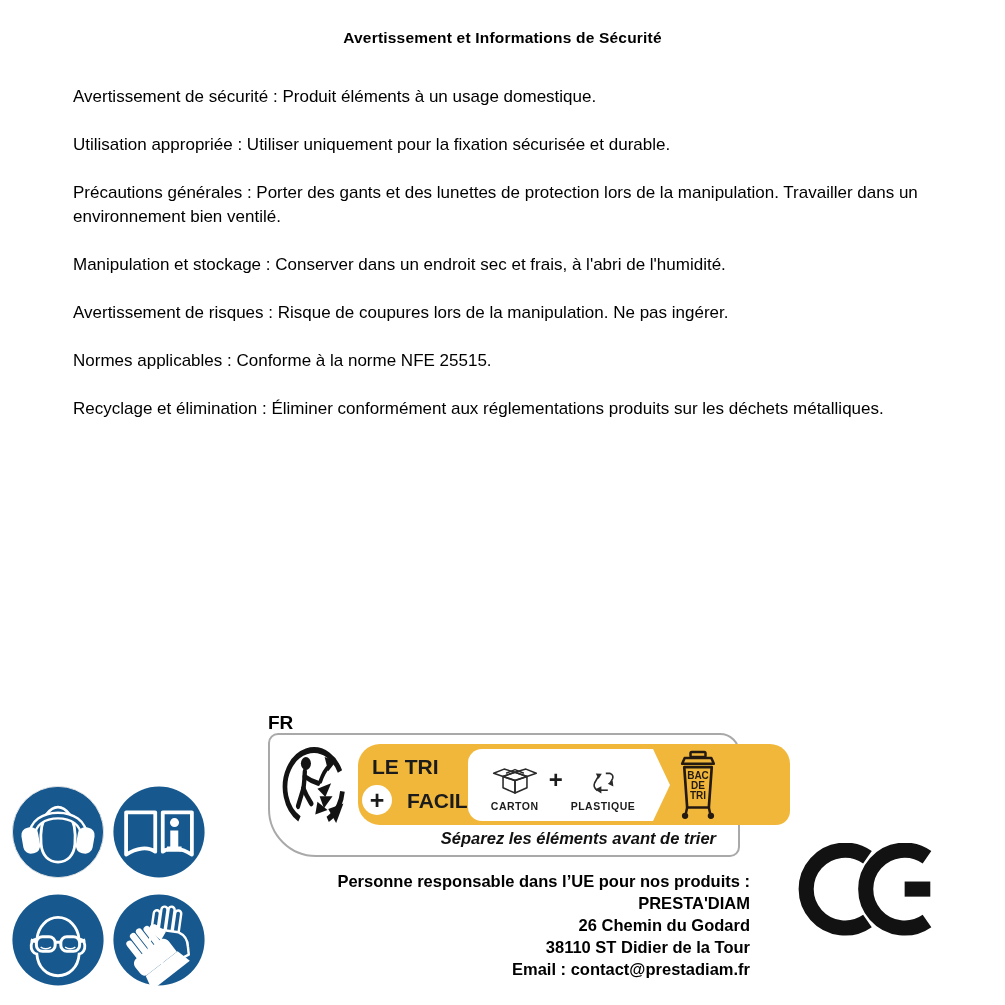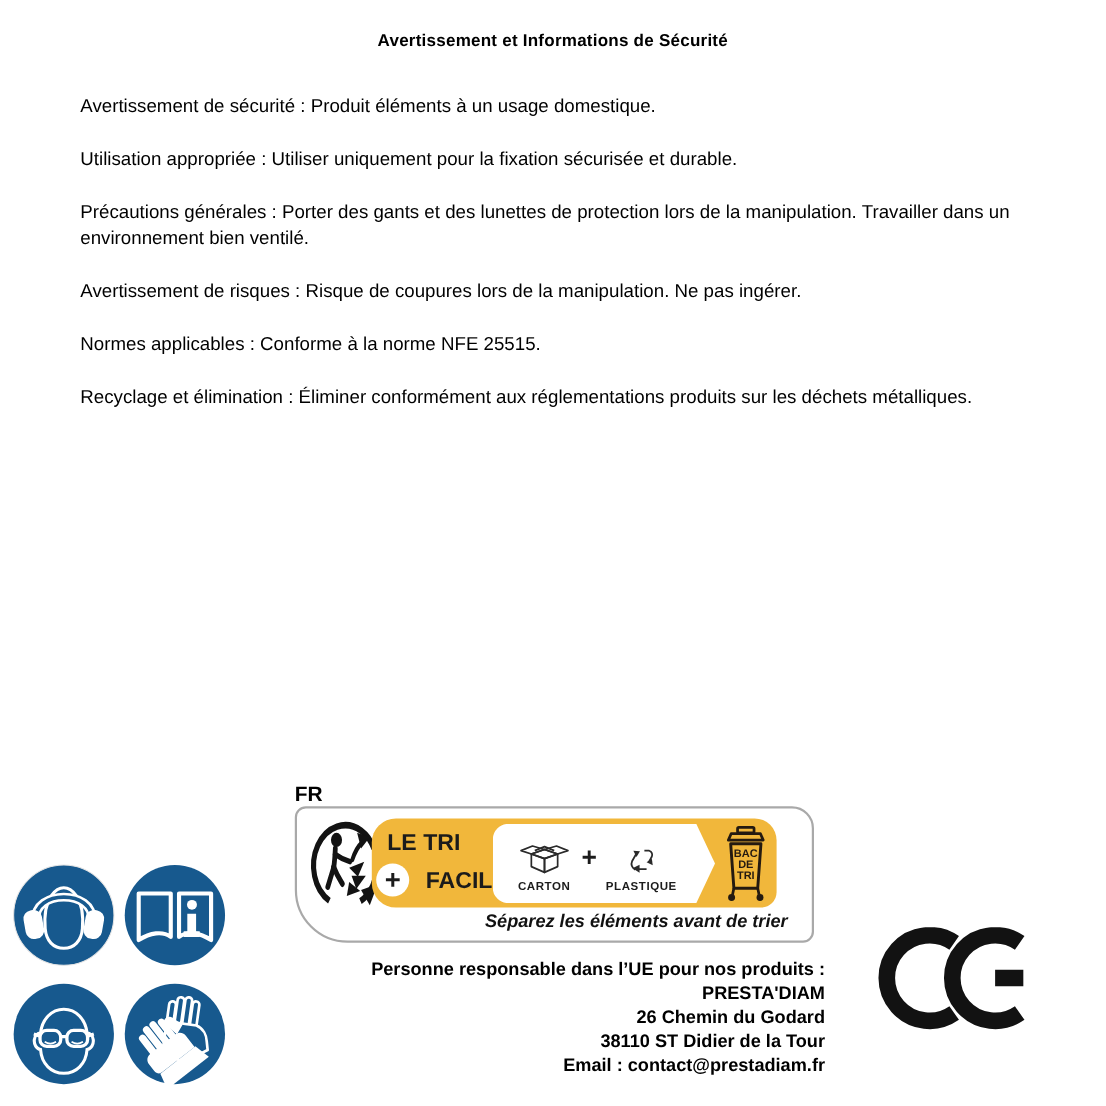--- a/index.html
+++ b/index.html
@@ -13,21 +13,21 @@
   .body-text p{margin:0 0 24px 0;}
 
   
   .m-icon{position:absolute;width:94px;height:94px;}
 
   
   .fr-code{position:absolute;left:268px;top:712px;font-size:19px;font-weight:bold;}
   .info-box{position:absolute;left:268px;top:733px;width:472px;height:124px;background:#fff;
             border:2px solid #a9a9a9;border-radius:10px 20px 10px 48px;box-sizing:border-box;}
   .triman{position:absolute;left:10px;top:6px;}
-  .banner{position:absolute;left:68px;top:9px;width:368px;height:81px;background:var(--yellow);
+  .banner{position:absolute;left:88px;top:9px;width:432px;height:81px;background:var(--yellow);
           border-radius:22px 20px 14px 22px;}
   .seg-headline{position:absolute;left:0;top:0;width:110px;height:81px;}
   .headline-l1{position:absolute;left:14px;top:11px;font-size:21px;font-weight:800;color:#1b1b1b;}
   .plus-circle{position:absolute;left:4px;top:41px;width:30px;height:30px;border-radius:50%;
                background:#fff;display:flex;align-items:center;justify-content:center;
                font-size:25px;font-weight:900;color:#1b1b1b;line-height:1;}
   .headline-l2{position:absolute;left:37px;top:45px;font-size:21px;font-weight:800;color:#1b1b1b;margin-left:12px;}
   .white-strip{position:absolute;left:110px;top:5px;width:202px;height:72px;background:#fff;
                border-radius:14px;
                clip-path:polygon(0 0,calc(100% - 17px) 0,100% 50%,calc(100% - 17px) 100%,0 100%);
@@ -50,20 +50,21 @@
 <body>
 
 <div class="canvas" style="--yellow:#F1B73B;">
 
   <div class="page-title">Avertissement et Informations de Sécurité</div>
 
   <div class="body-text">
     <p>Avertissement de sécurité : Produit éléments à un usage domestique.</p>
     <p>Utilisation appropriée : Utiliser uniquement pour la fixation sécurisée et durable.</p>
     <p>Précautions générales : Porter des gants et des lunettes de protection lors de la manipulation. Travailler dans un environnement bien ventilé.</p>
+    <p>Manipulation et stockage : Conserver dans un endroit sec et frais, à l'abri de l'humidité.</p>
     <p>Avertissement de risques : Risque de coupures lors de la manipulation. Ne pas ingérer.</p>
     <p>Normes applicables : Conforme à la norme NFE 25515.</p>
     <p>Recyclage et élimination : Éliminer conformément aux réglementations produits sur les déchets métalliques.</p>
   </div>
 
   <svg class="m-icon" style="left:11px;top:785px;" viewBox="0 0 100 100">
     <circle cx="50" cy="50" r="48.5" fill="#17598E" stroke="#E4E4E4" stroke-width="1"></circle>
     <path d="M50,82 C40,82 33,75 32,63 C31,50 33,38 38,31 C42,25.5 46,23.5 50,23.5
              C54,23.5 58,25.5 62,31 C67,38 69,50 68,63 C67,75 60,82 50,82 Z" fill="none" stroke="#fff" stroke-width="3"></path>
     <path d="M23,55 C20,25 80,25 77,55" fill="none" stroke="#fff" stroke-width="8.5"></path>

